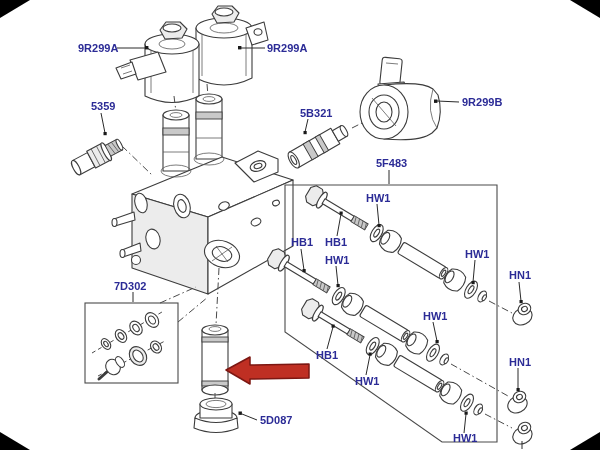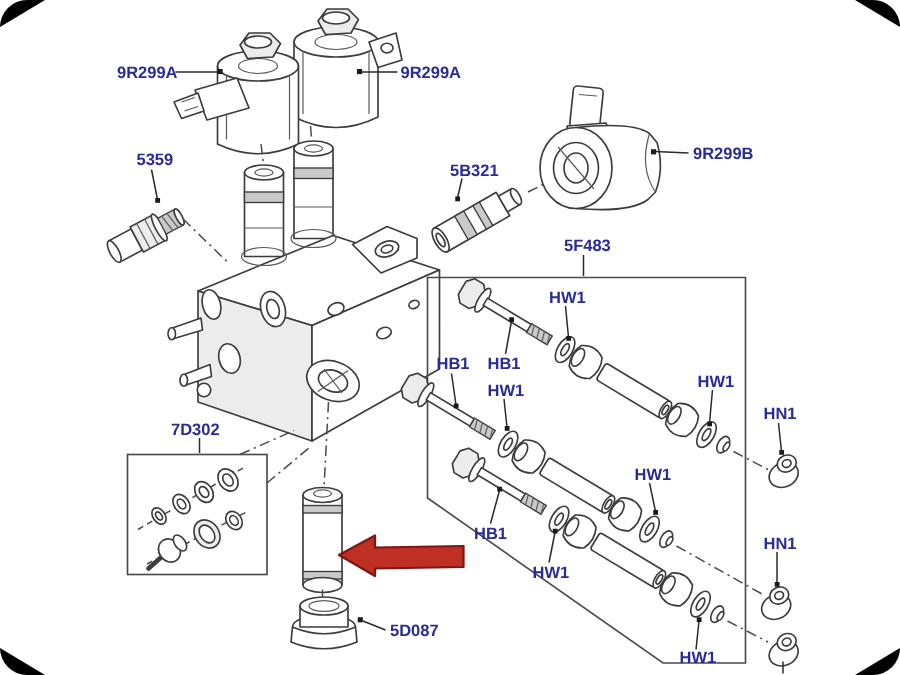--- a/index.html
+++ b/index.html
@@ -1,17 +1,17 @@
 <!DOCTYPE html>
 <html><head>
 <meta charset="utf-8">
 <style>
   html,body{margin:0;padding:0;background:#fff;}
   .stage{position:relative;width:600px;height:450px;background:#ffffff;overflow:hidden;
-         font-family:"Liberation Sans",sans-serif;border-radius:18px;}
+         font-family:"Liberation Sans",sans-serif;}
   svg{display:block;}
   .lbl{font-family:"Liberation Sans",sans-serif;font-size:11px;font-weight:bold;fill:#2b2b96;}
   .ln{fill:none;stroke:#3c3c3c;stroke-width:1.1;stroke-linecap:round;stroke-linejoin:round;}
   .lnthin{fill:none;stroke:#5a5a5a;stroke-width:0.8;}
   .fw{fill:#ffffff;stroke:#3c3c3c;stroke-width:1.1;stroke-linejoin:round;}
   .fg{fill:#ececec;stroke:#3c3c3c;stroke-width:1.1;stroke-linejoin:round;}
   .fd{fill:#c9c9c9;stroke:#3c3c3c;stroke-width:0.9;}
   .dd{fill:none;stroke:#4a4a4a;stroke-width:1;stroke-dasharray:7 3 1.5 3;}
   .dash{fill:none;stroke:#4a4a4a;stroke-width:1;stroke-dasharray:4 3;}
   .leader{fill:none;stroke:#2a2a2a;stroke-width:1;}

